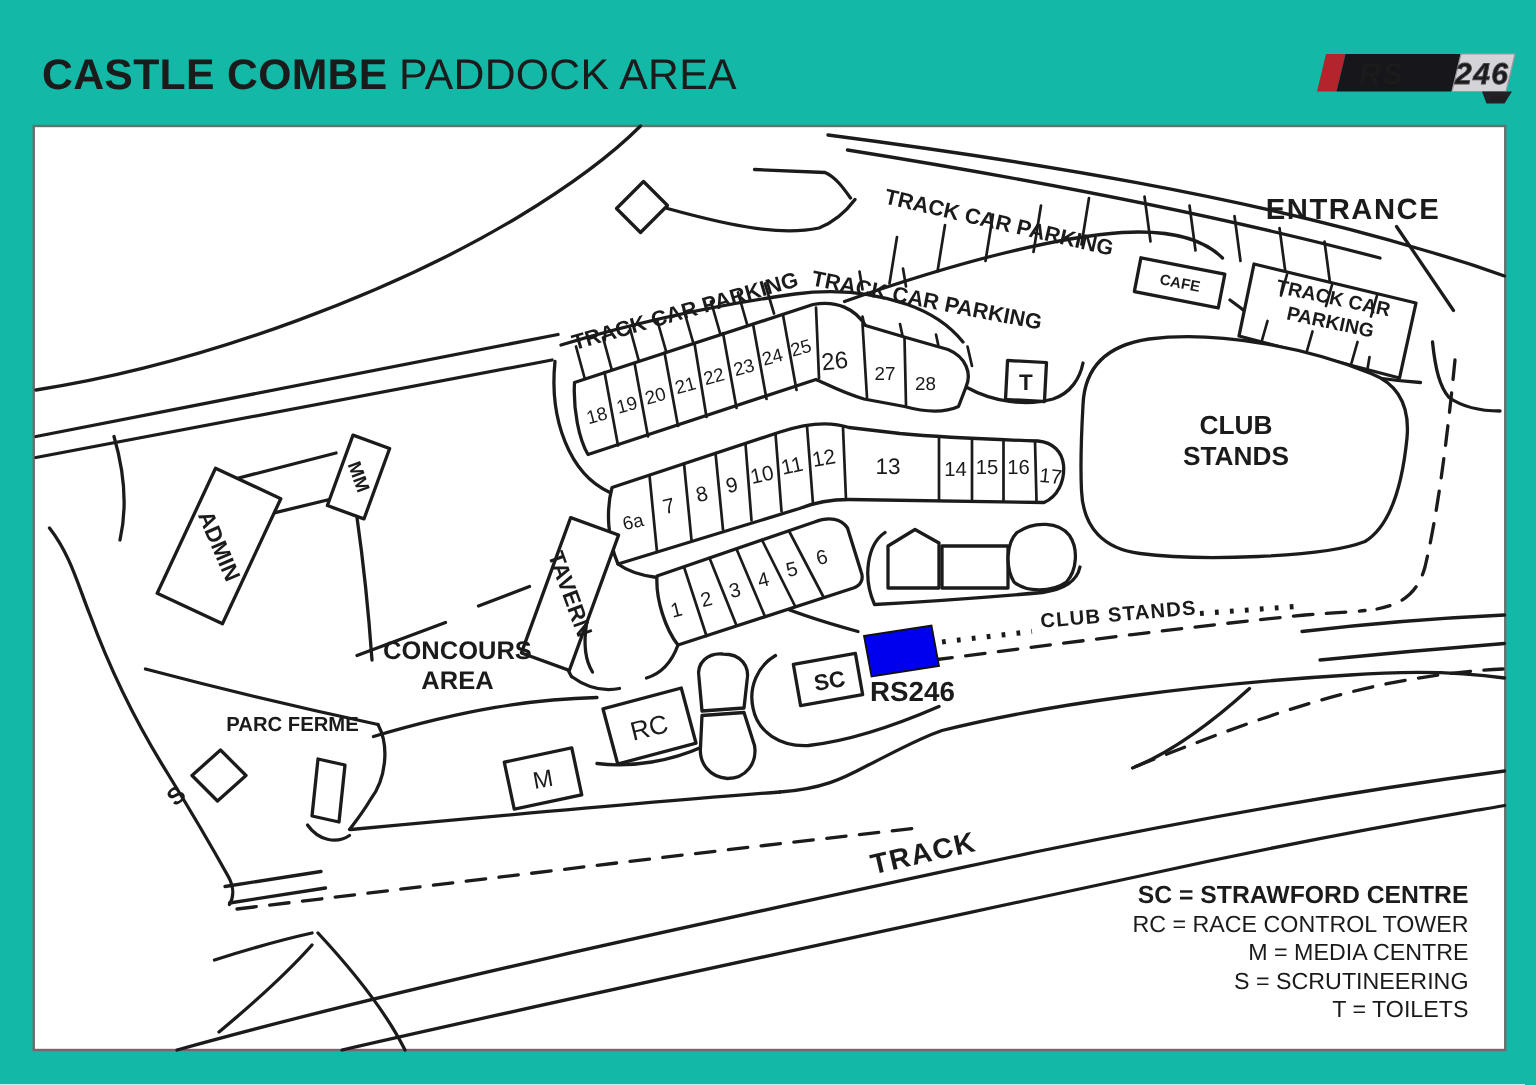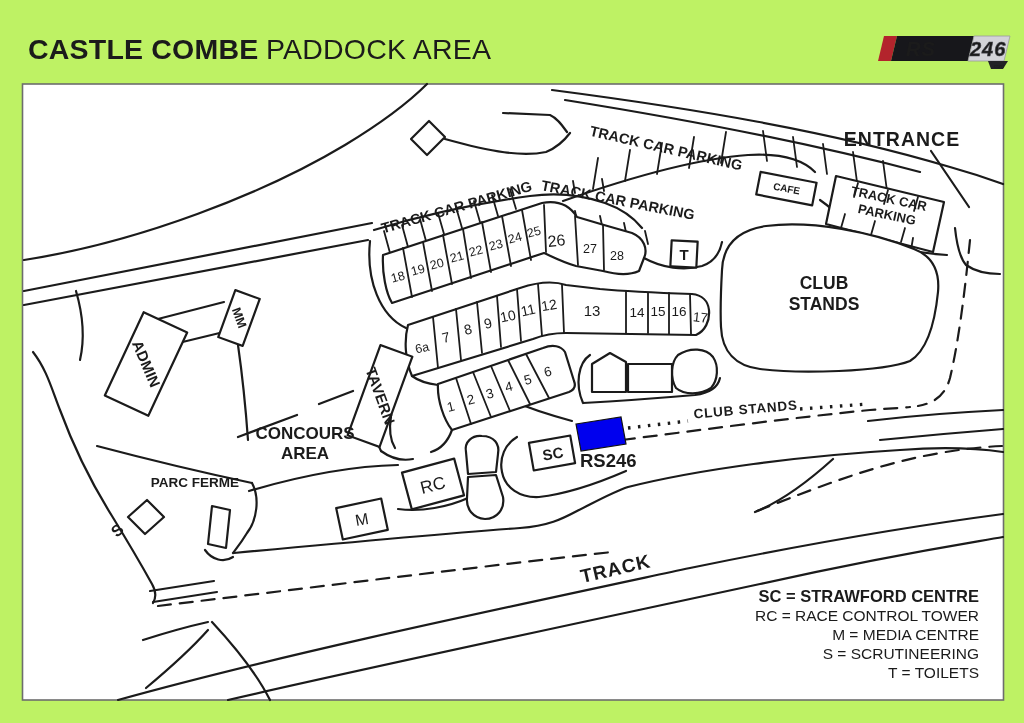--- a/index.html
+++ b/index.html
@@ -1,16 +1,16 @@
 <!DOCTYPE html>
 <html><head>
 <meta charset="utf-8">
 <style>
   html,body{margin:0;padding:0;background:#fff;}
-  #page{position:relative;width:1024px;height:723px;background:#bef264;overflow:hidden;}
+  #page{position:relative;width:1024px;height:723px;background:#14b8a6;overflow:hidden;}
   svg{display:block;}
   text{font-family:"Liberation Sans","DejaVu Sans",sans-serif;fill:#1b1b1b;}
   .b{font-weight:bold;}
   .it{font-style:italic;}
   .mid{text-anchor:middle;}
   .end{text-anchor:end;}
   .road{fill:none;stroke:#1b1b1b;stroke-width:2.2;stroke-linecap:round;stroke-linejoin:round;}
   .thin{stroke-width:1.8;}
   .dash{stroke-dasharray:13 9;}
   .dots{stroke-dasharray:2.5 7.5;stroke-width:3.4;stroke-linecap:butt;}

